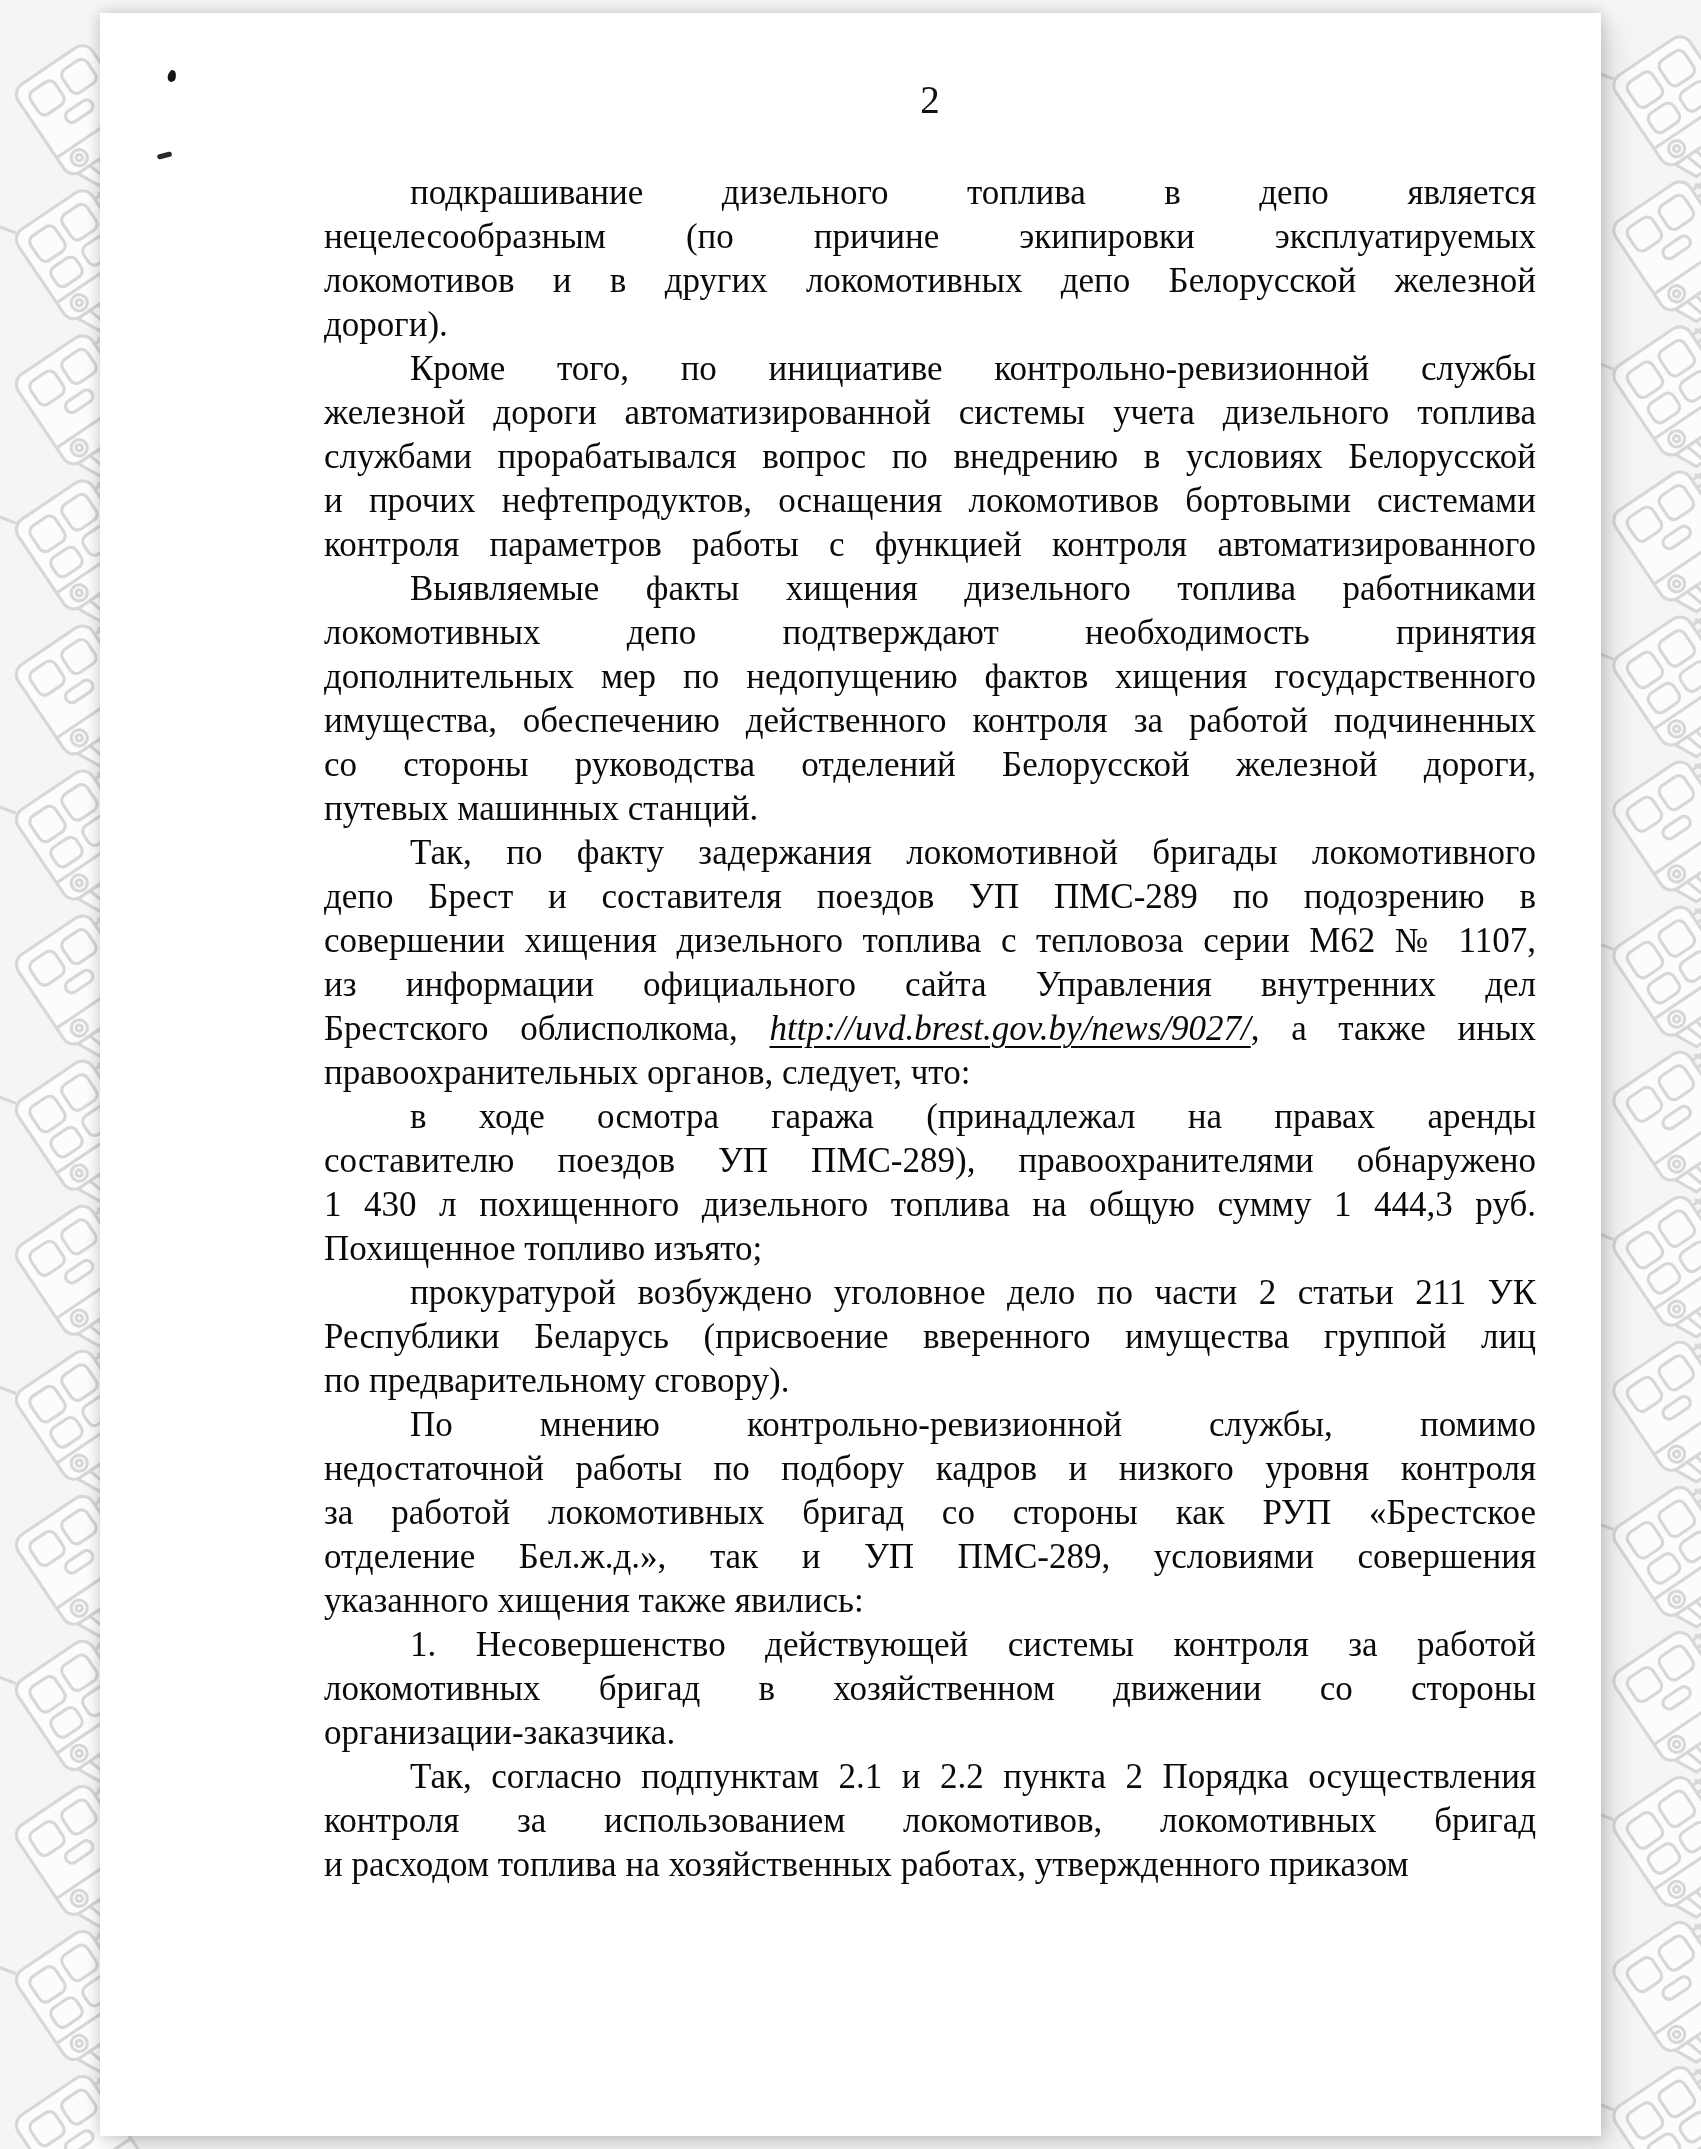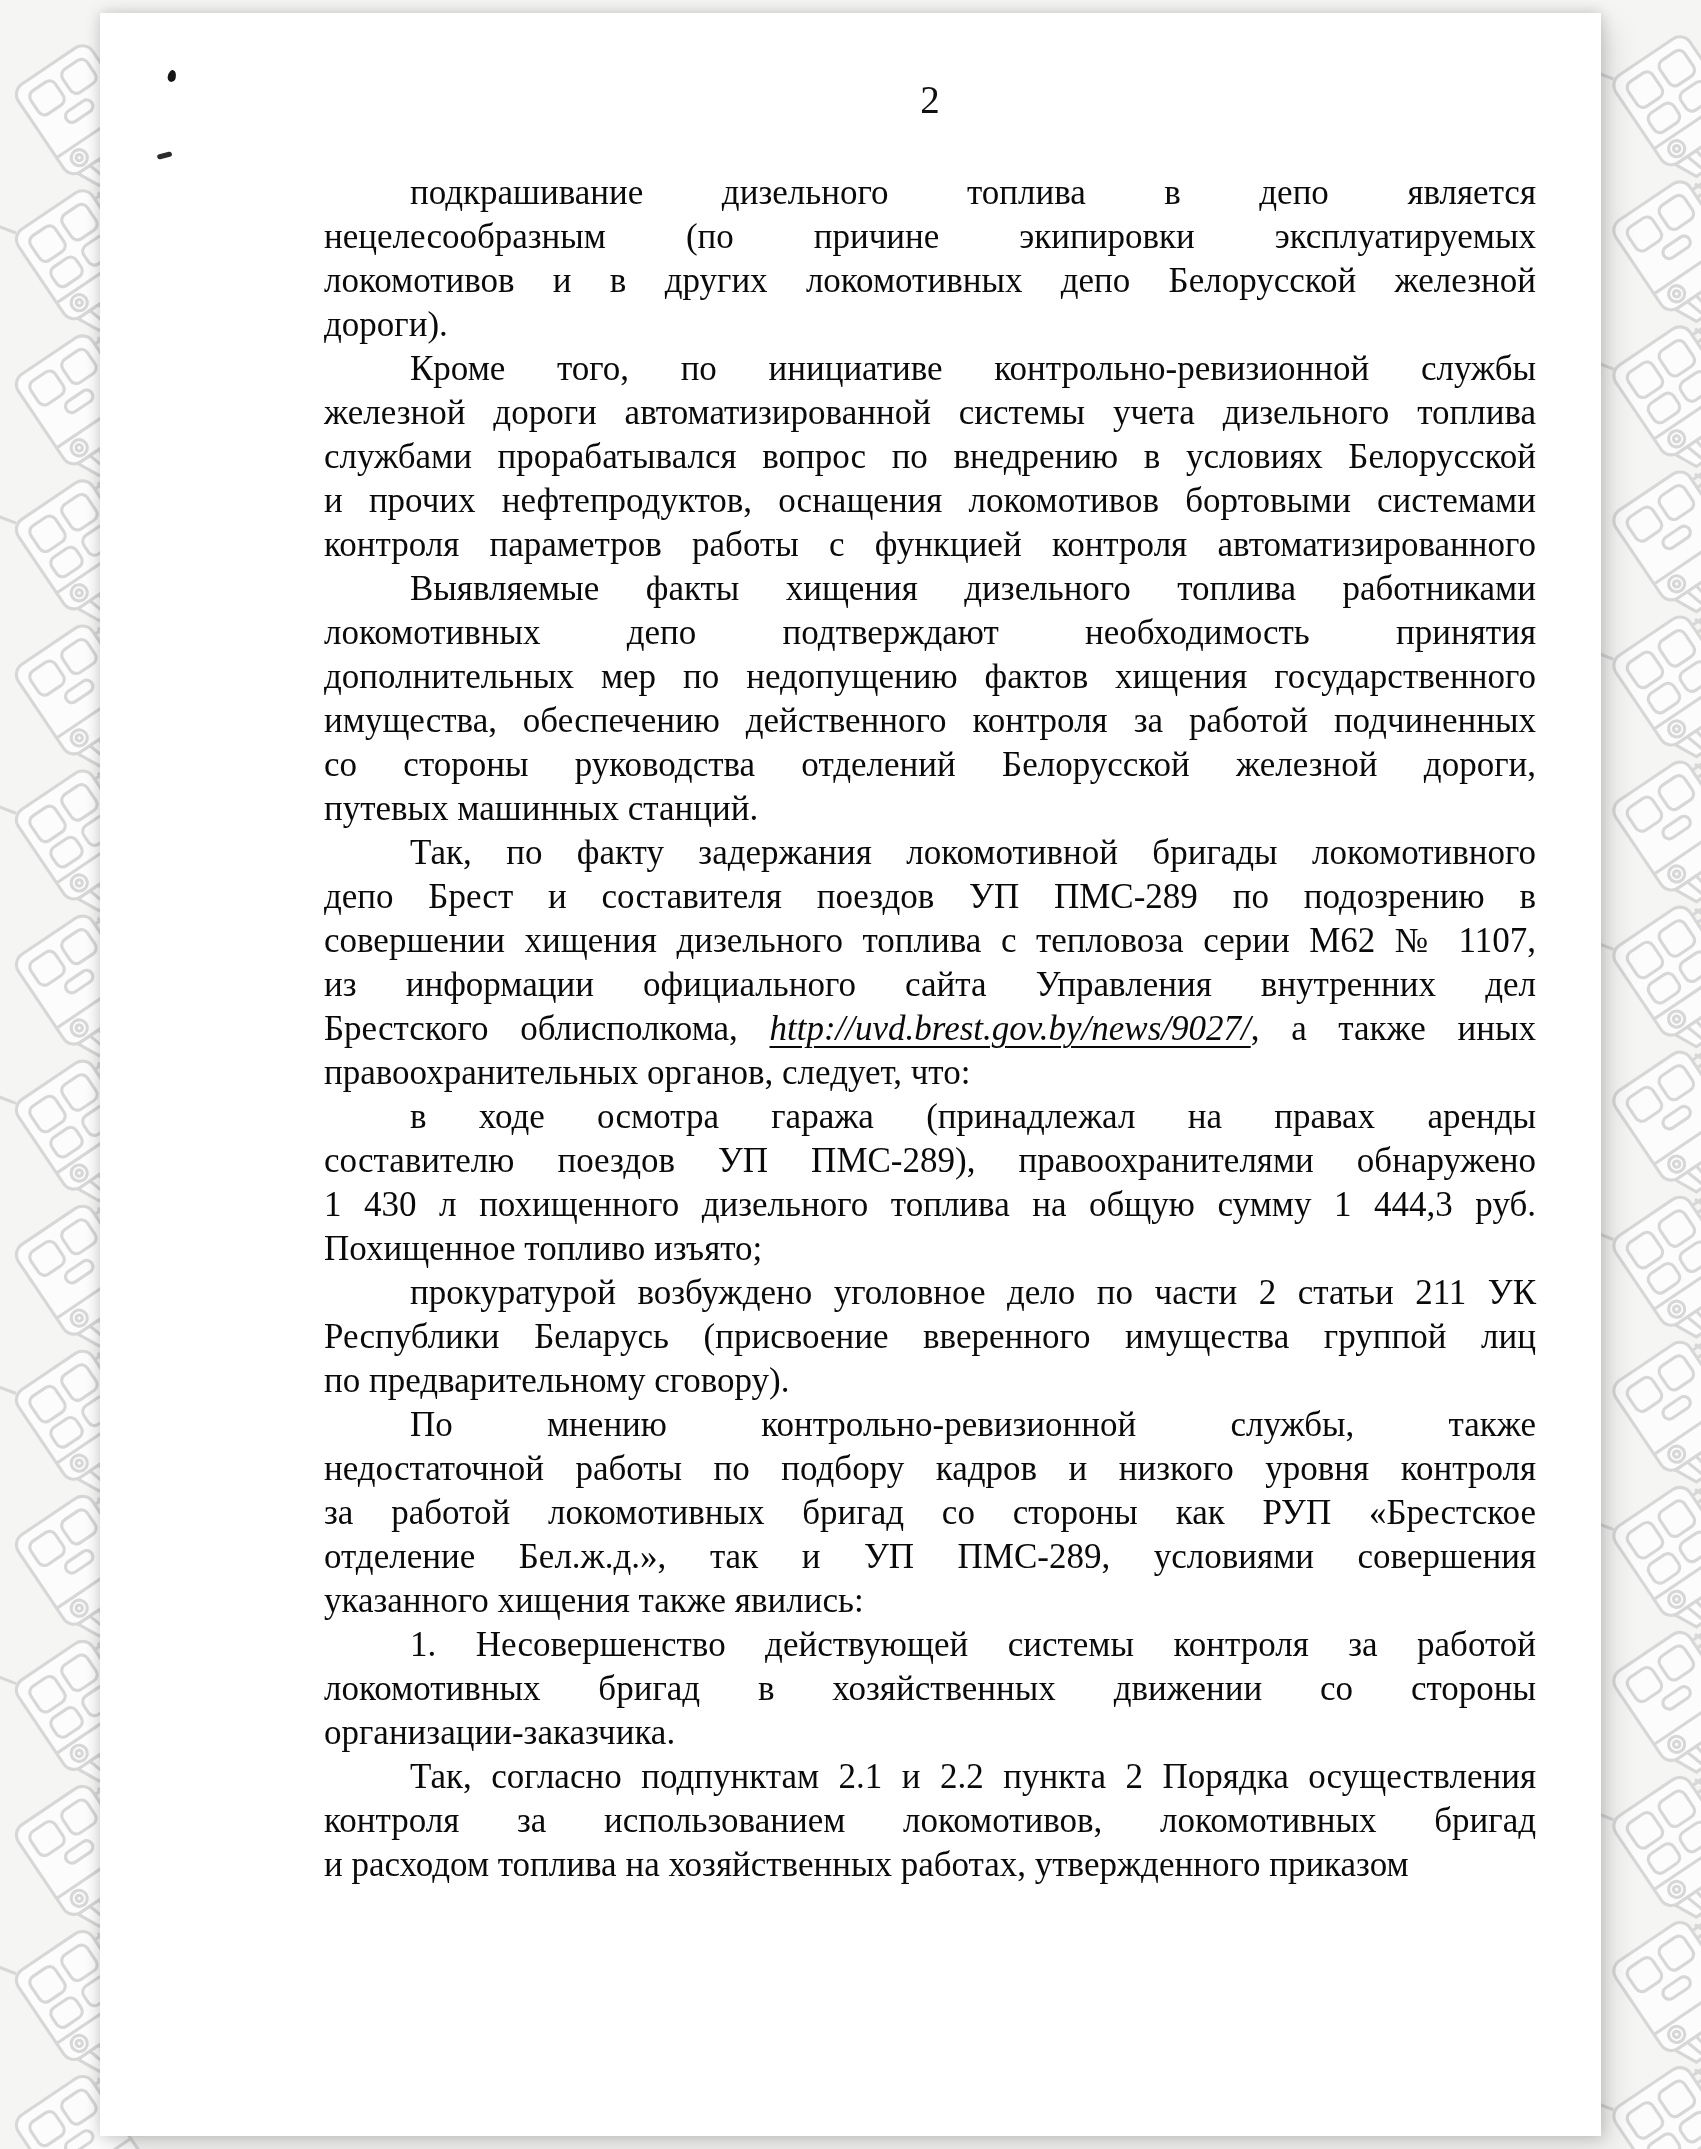--- a/index.html
+++ b/index.html
@@ -963,29 +963,29 @@
           <div class="line">составителю поездов УП ПМС-289), правоохранителями обнаружено</div>
           <div class="line">1 430 л похищенного дизельного топлива на общую сумму 1 444,3 руб.</div>
           <div class="line last">Похищенное топливо изъято;</div>
         </div>
         <div>
           <div class="line indent">прокуратурой возбуждено уголовное дело по части 2 статьи 211 УК</div>
           <div class="line">Республики Беларусь (присвоение вверенного имущества группой лиц</div>
           <div class="line last">по предварительному сговору).</div>
         </div>
         <div>
-          <div class="line indent">По мнению контрольно-ревизионной службы, также</div>
+          <div class="line indent">По мнению контрольно-ревизионной службы, помимо</div>
           <div class="line">недостаточной работы по подбору кадров и низкого уровня контроля</div>
           <div class="line">за работой локомотивных бригад со стороны как РУП «Брестское</div>
           <div class="line">отделение Бел.ж.д.», так и УП ПМС-289, условиями совершения</div>
           <div class="line last">указанного хищения также явились:</div>
         </div>
         <div>
           <div class="line indent">1. Несовершенство действующей системы контроля за работой</div>
-          <div class="line">локомотивных бригад в хозяйственных движении со стороны</div>
+          <div class="line">локомотивных бригад в хозяйственном движении со стороны</div>
           <div class="line last">организации-заказчика.</div>
         </div>
         <div>
           <div class="line indent">Так, согласно подпунктам 2.1 и 2.2 пункта 2 Порядка осуществления</div>
           <div class="line">контроля за использованием локомотивов, локомотивных бригад</div>
           <div class="line last">и расходом топлива на хозяйственных работах, утвержденного приказом</div>
         </div>
       </div>
     <div class="pen-mark pen-dot"></div>
     <div class="pen-mark pen-dash"></div>

